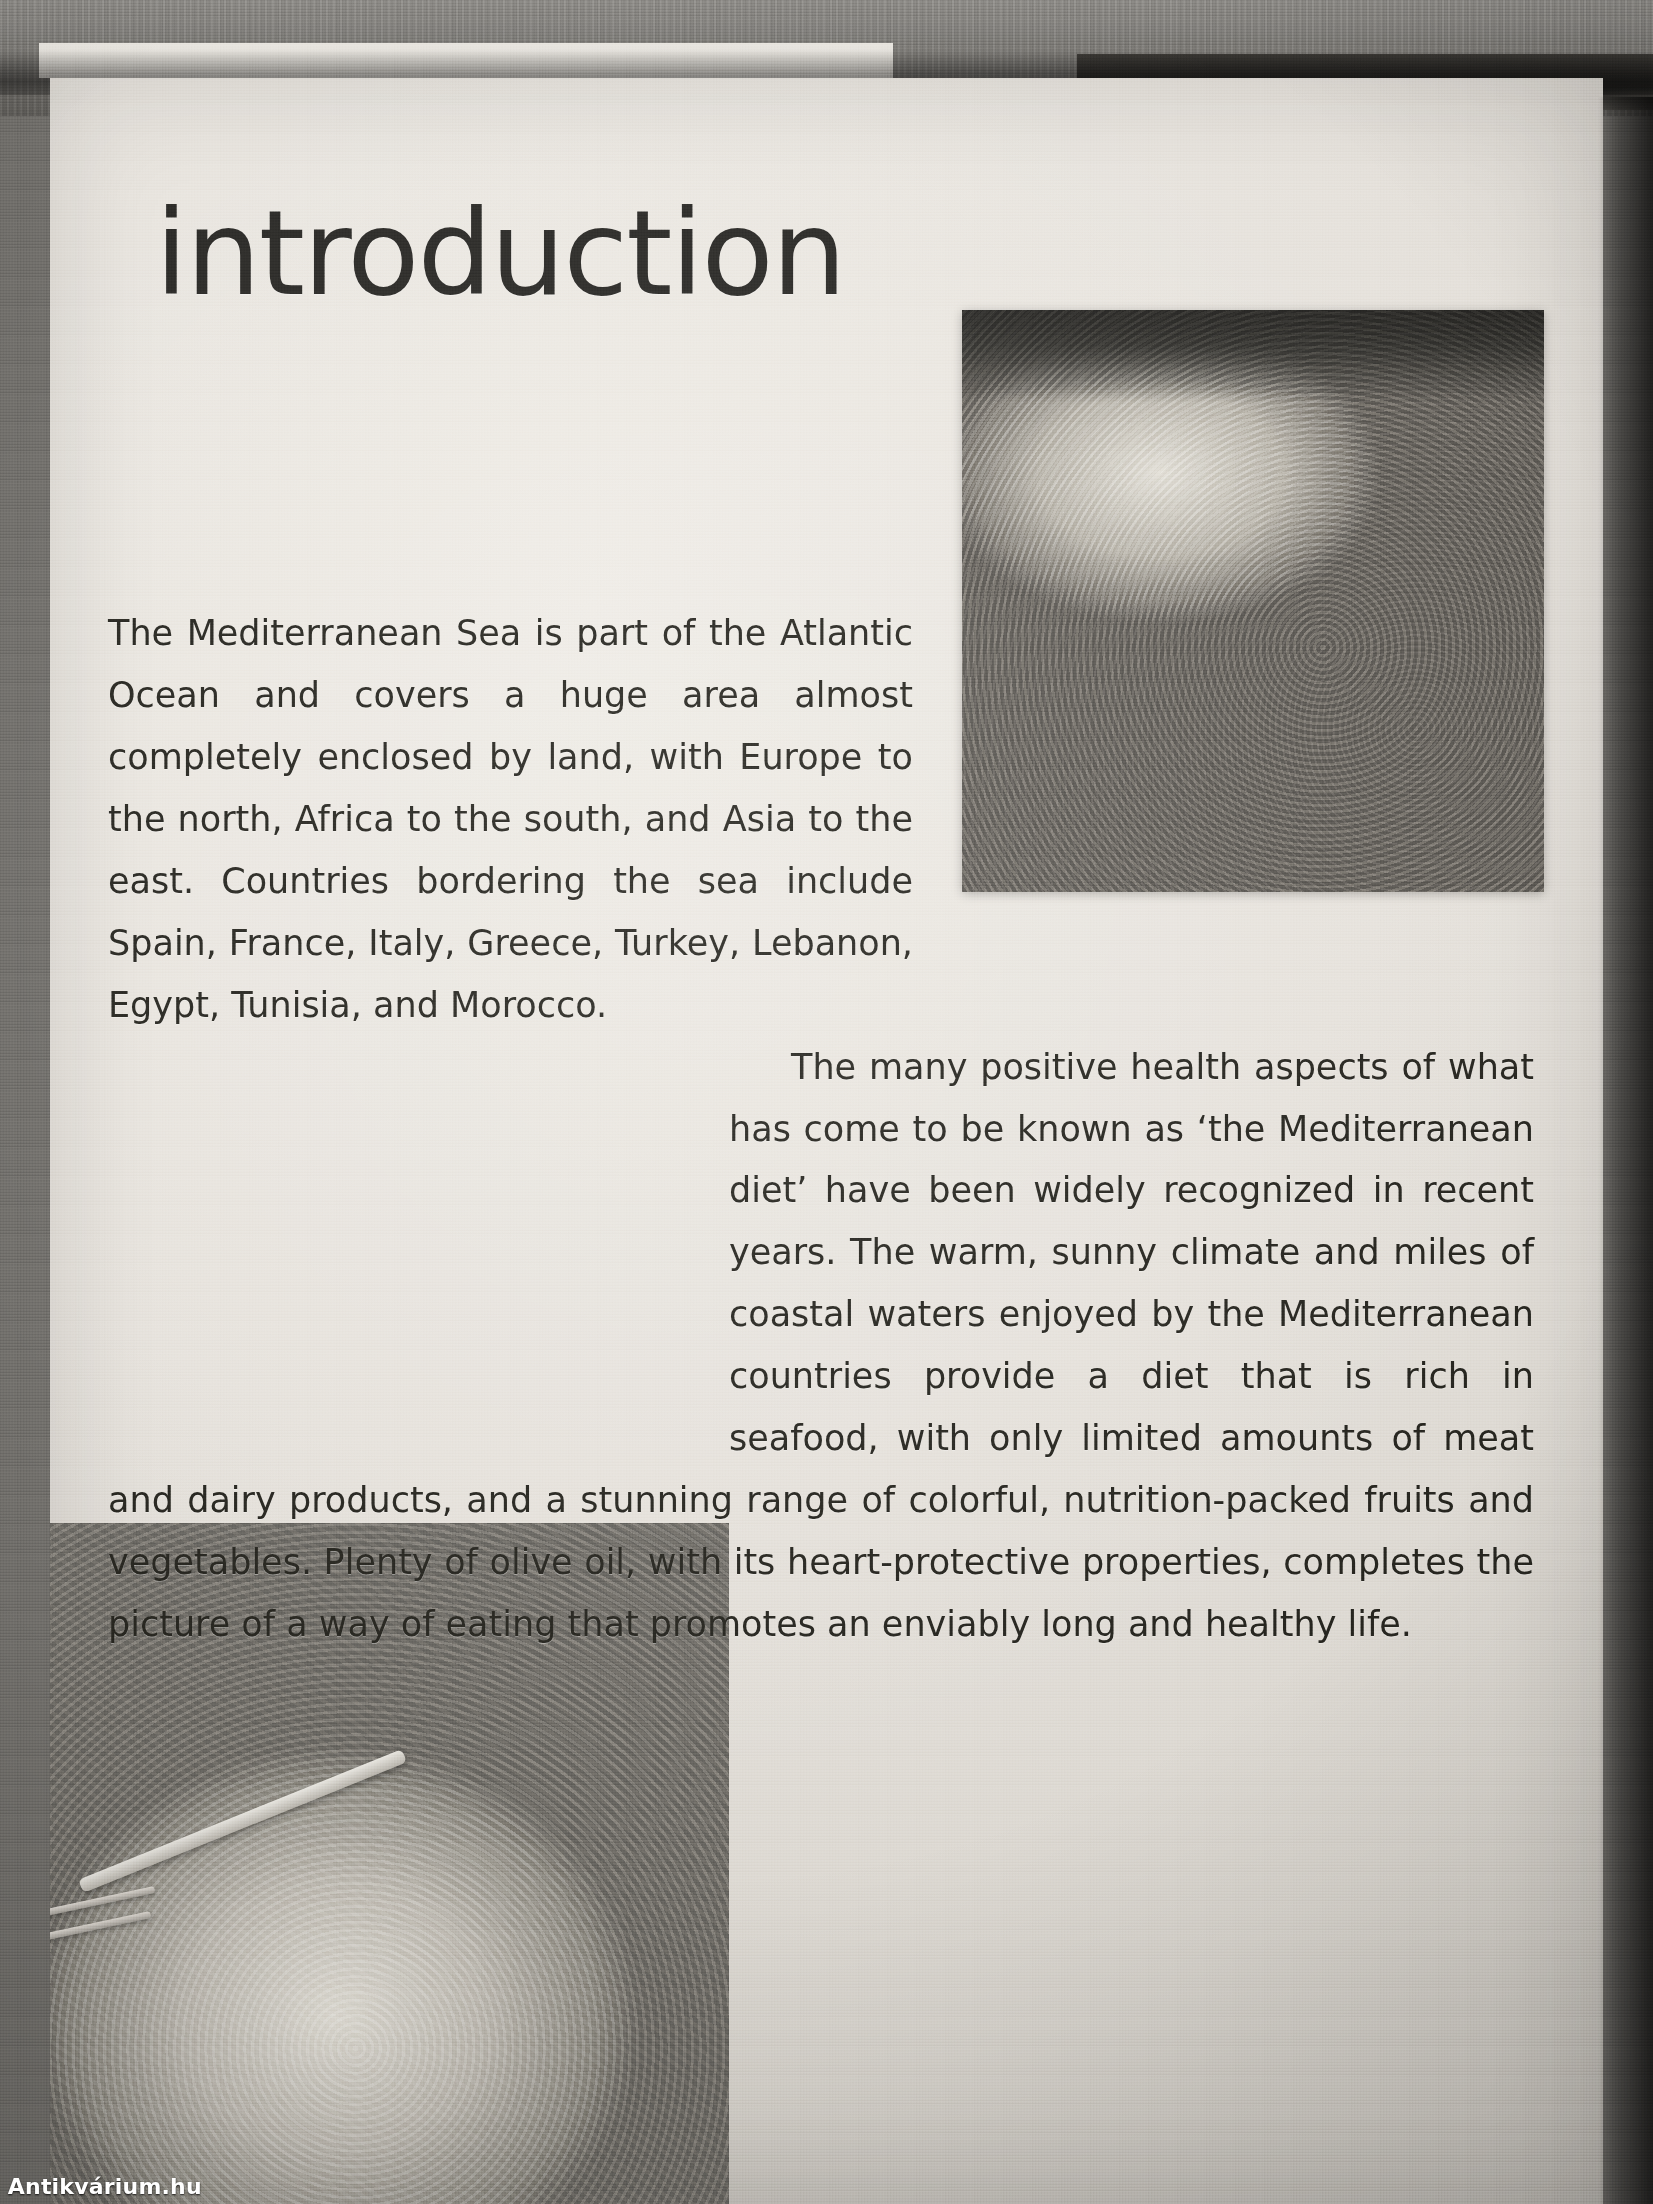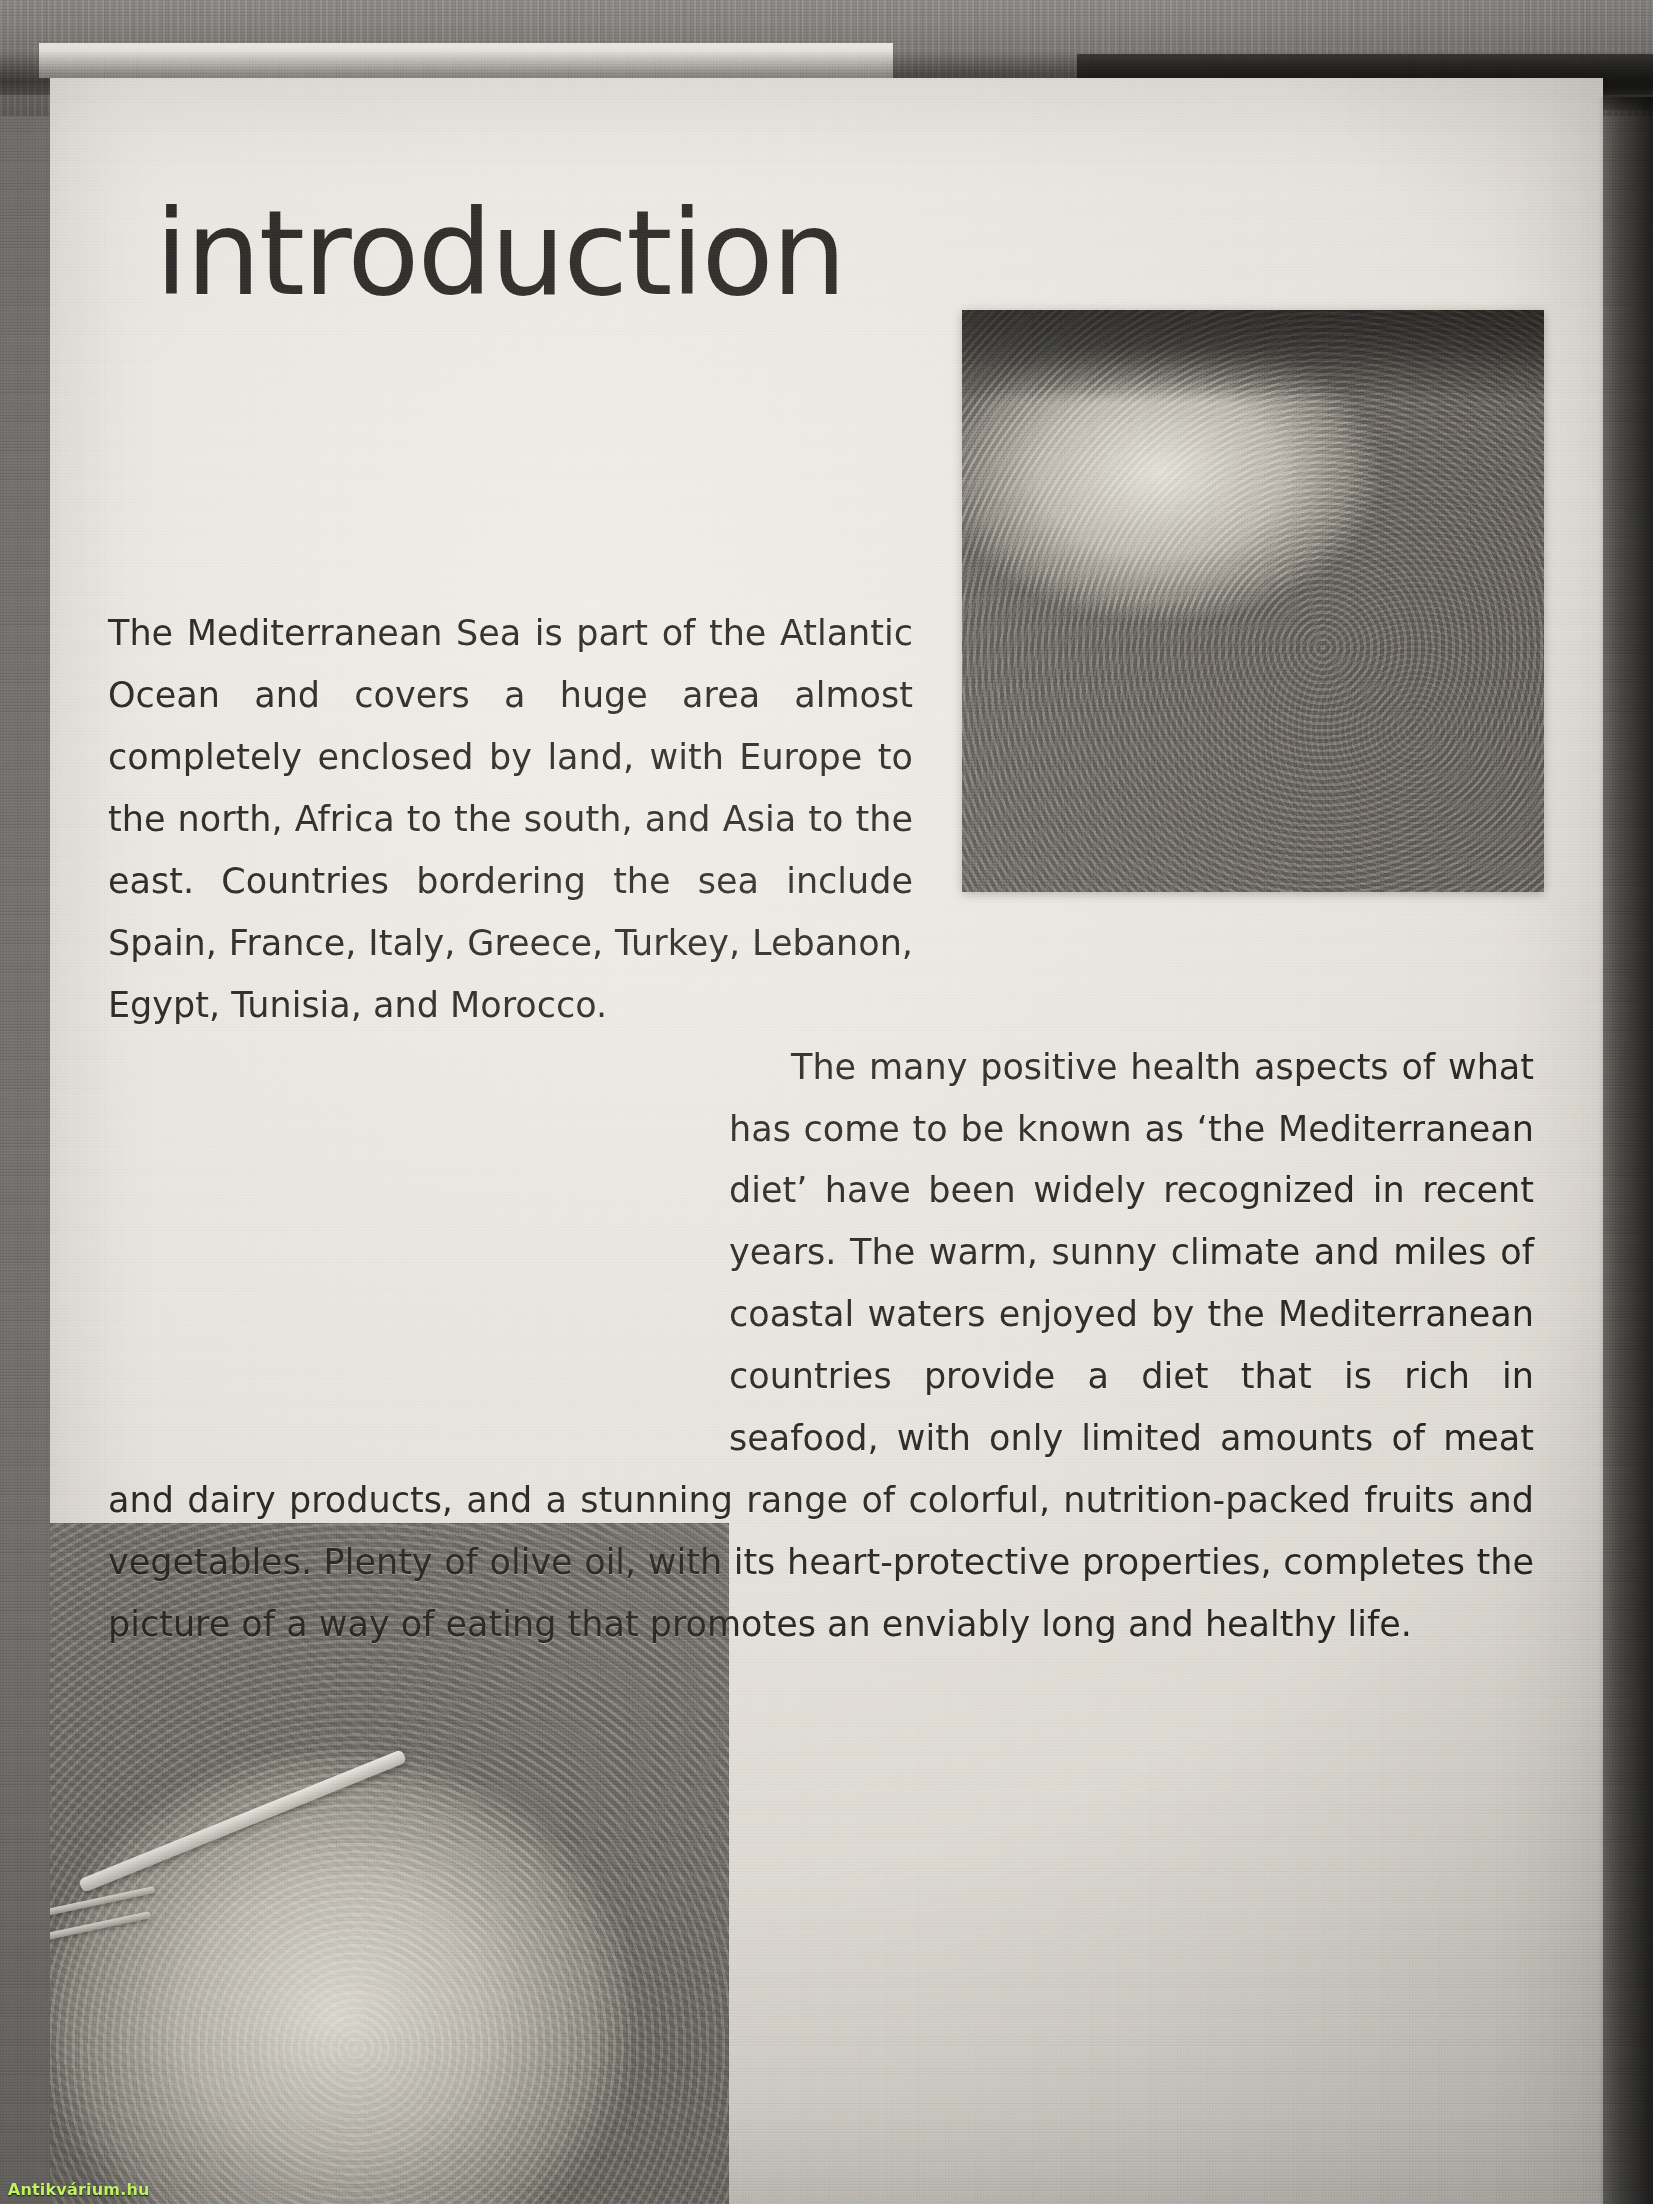--- a/index.html
+++ b/index.html
@@ -225,23 +225,23 @@
     width: 621px;
     height: 417px;
   }
 
   
   #watermark {
     position: absolute;
     left: 7.8px;
     bottom: 5.8px;
     font-family: "DejaVu Sans", sans-serif;
-    font-size: 16px;
+    font-size: 22px;
     font-weight: bold;
-    color: #bef264;
+    color: #ffffff;
     text-shadow: 0 1px 1.9px rgba(0,0,0,.8);
     letter-spacing: 0.2px;
   }
 </style>
 </head>
 <body>
 
 <div id="photo">
 
   <div id="desk"></div>

